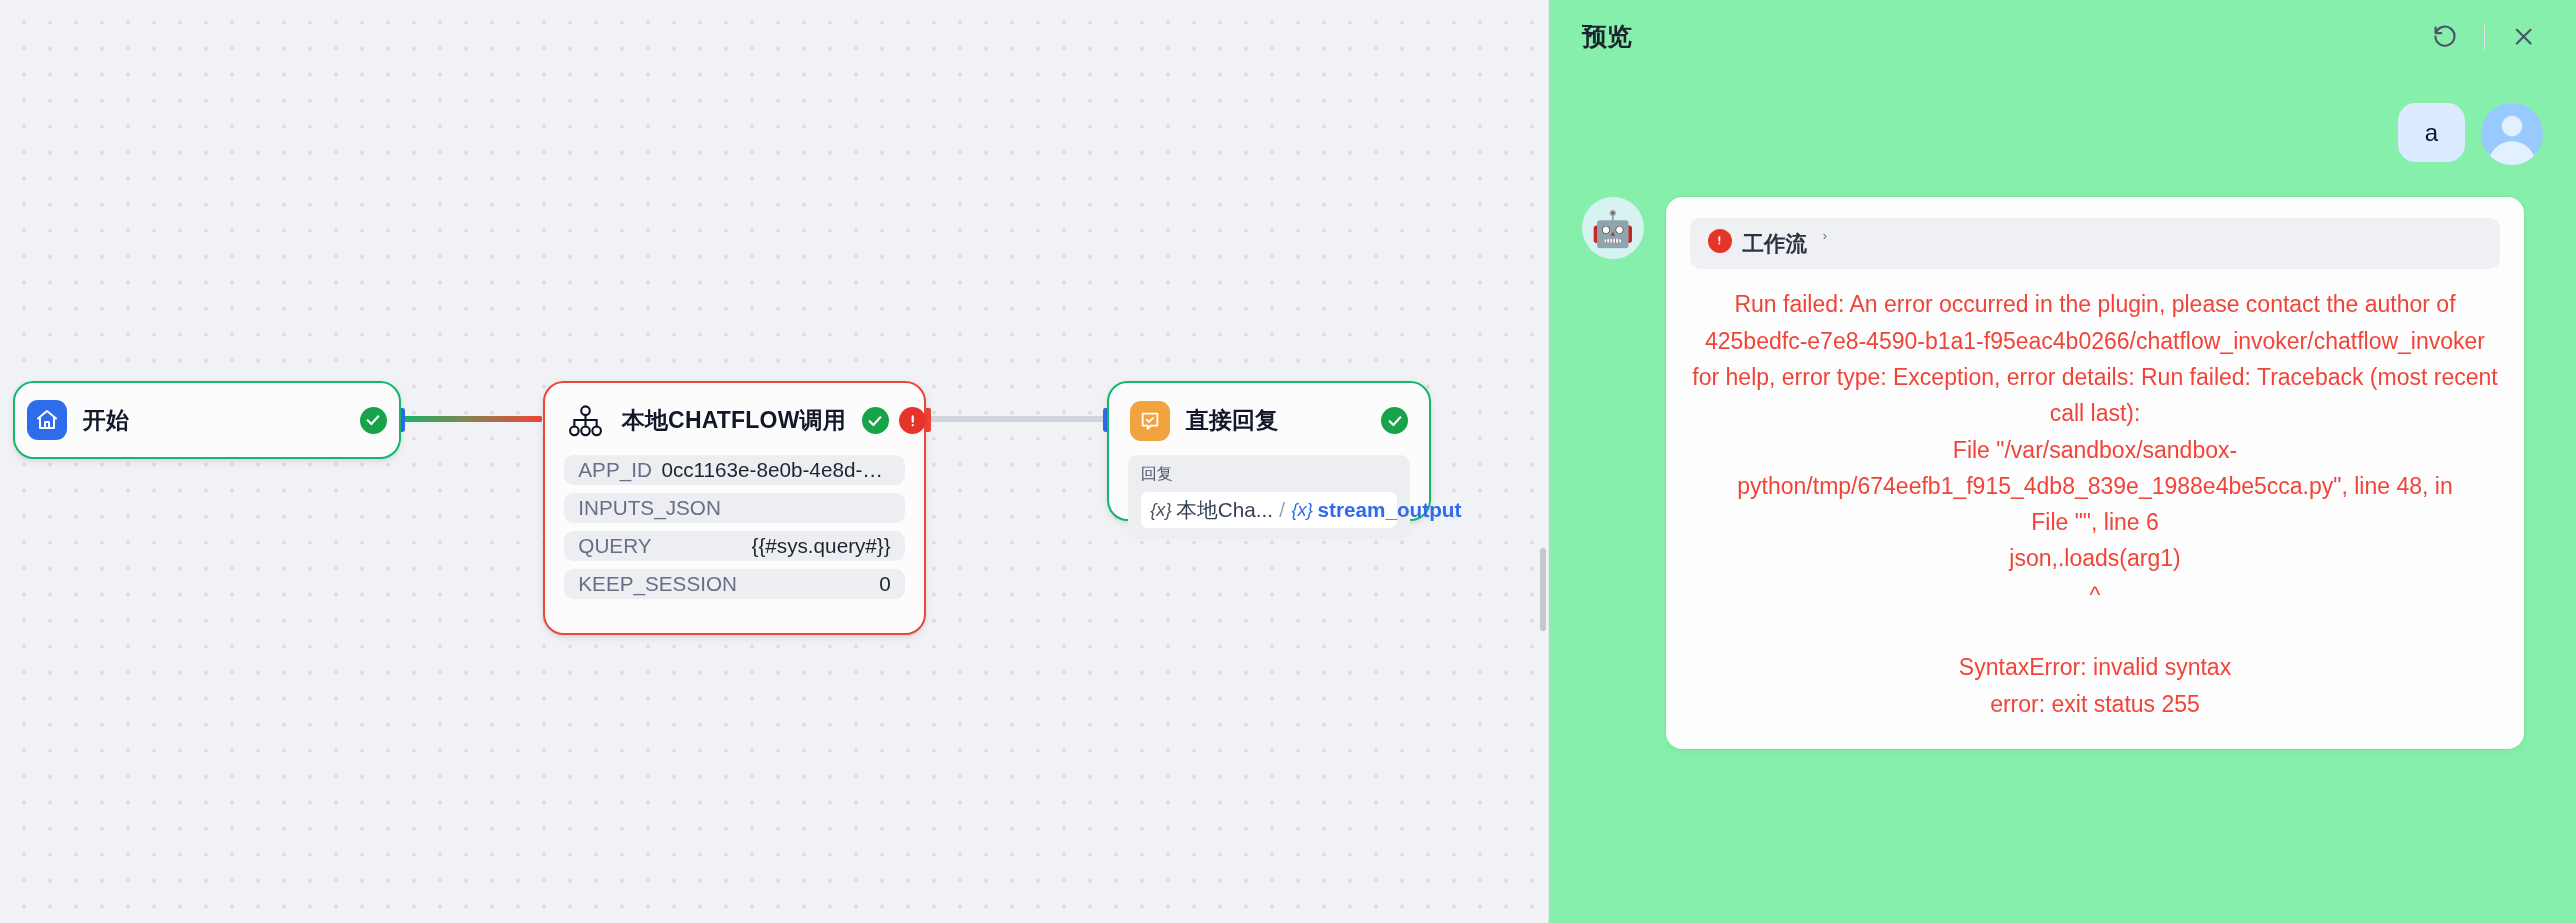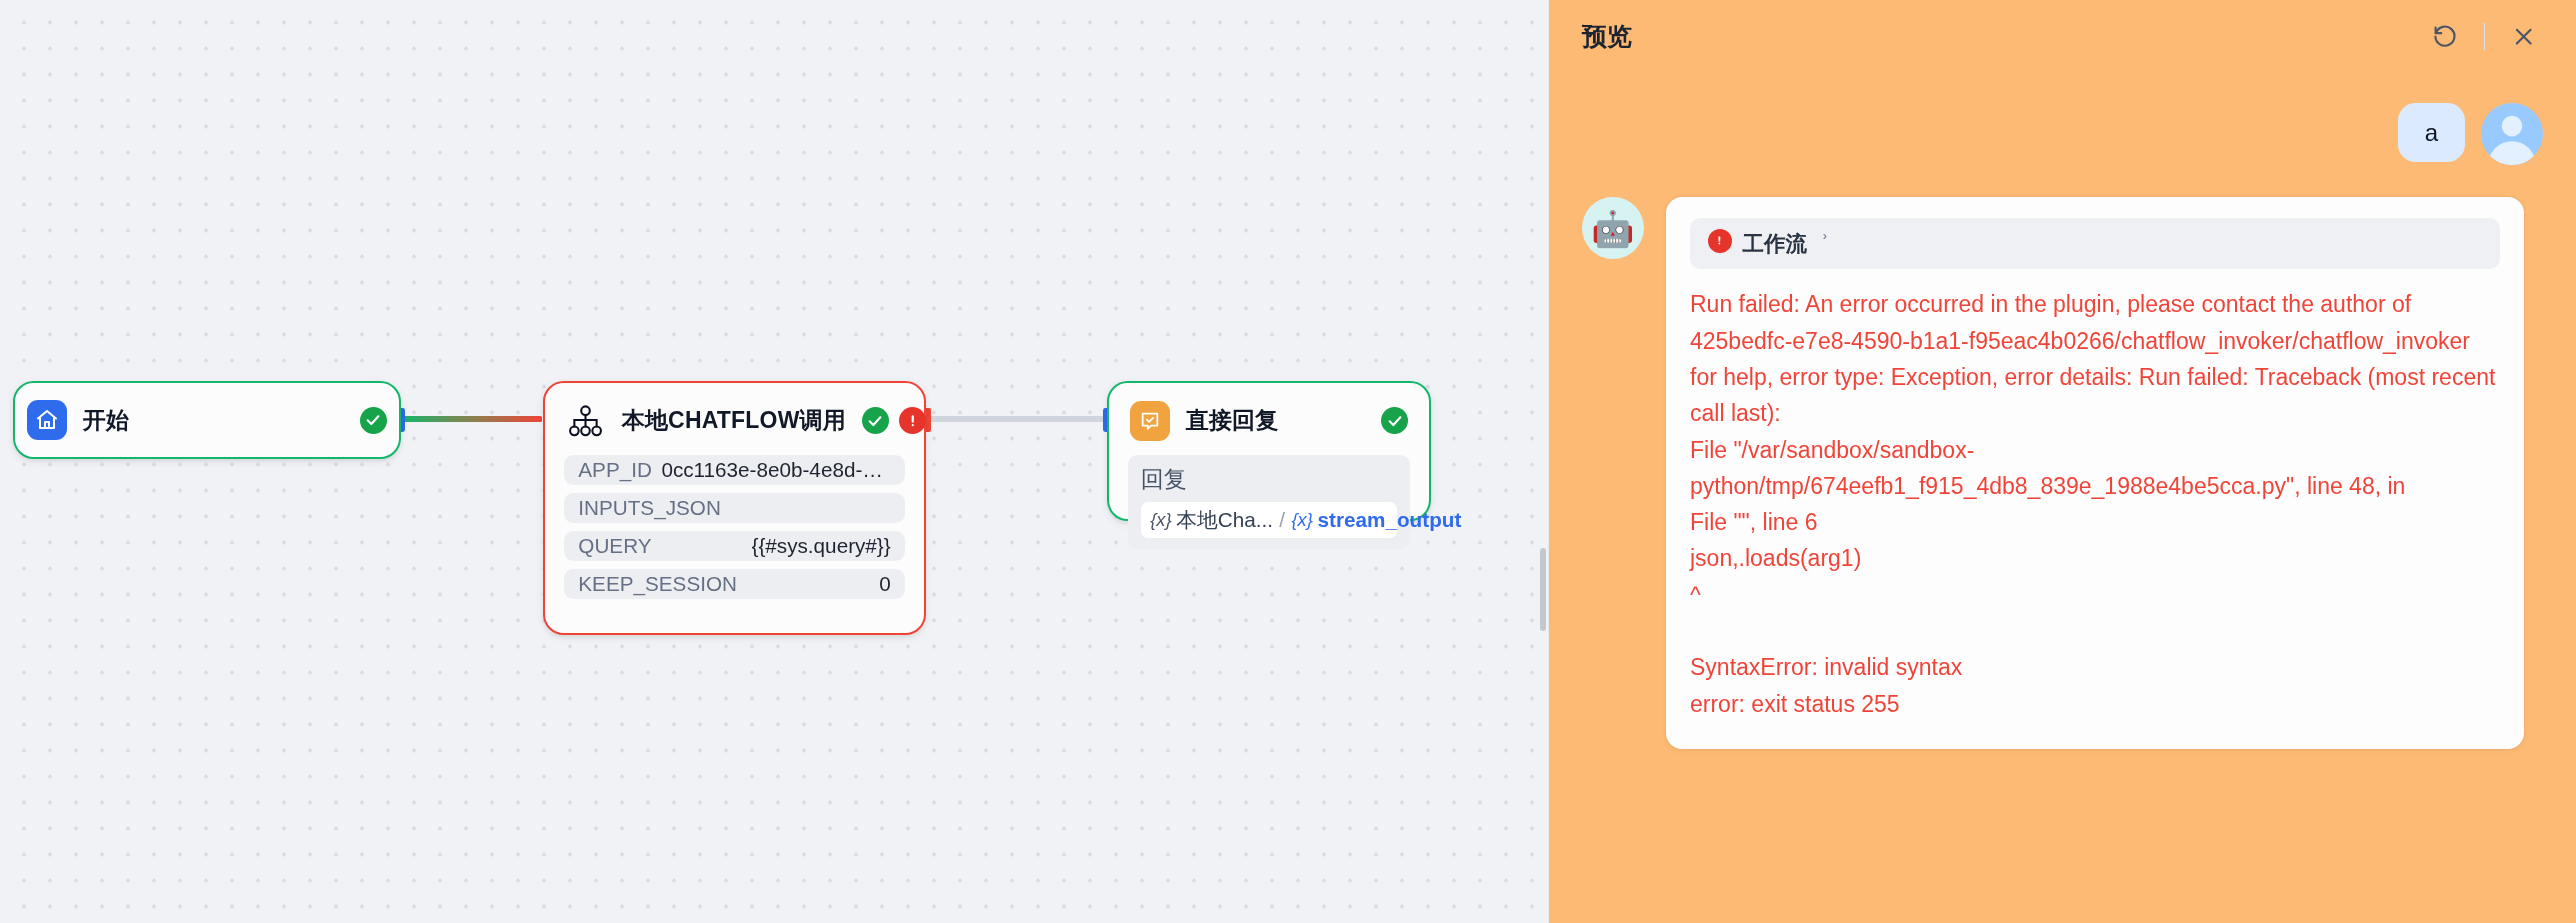--- a/index.html
+++ b/index.html
@@ -78,21 +78,21 @@
   
   #node-answer {
     left: 1107px; top: 381px; width: 324px; height: 140px;
     border: 2.4px solid #12b76a;
   }
   .answer-box {
     margin: 0 19px 16px 19px;
     background: #eceef2; border-radius: 9.5px;
     padding: 9.5px 12.7px 11px 12.7px;
   }
-  .answer-label { font-size: 23px; color: #475467; margin-bottom: 6.4px; }
+  .answer-label { font-size: 16px; color: #475467; margin-bottom: 6.4px; }
   .answer-chip {
     background: #ffffff; border-radius: 7.2px;
     display: inline-flex; align-items: center; gap: 4.8px;
     padding: 4px 9.5px;
     font-size: 20.7px; white-space: nowrap;
     max-width: 100%;
   }
   .chip-var { color: #344054; font-weight: 400; }
   .chip-x { color: #4b5563; font-style: italic; font-size: 18.3px; }
   .chip-sep { color: #98a2b3; margin: 0 1.6px; }
@@ -114,21 +114,21 @@
   
   #resizer {
     position: absolute; left: 1540px; top: 548px;
     width: 6.4px; height: 83px; border-radius: 4px;
     background: #c2c7d0;
   }
 
   
   #panel {
     flex: 1 1 auto;
-    background: #fdba74;
+    background: #86efac;
     display: flex; flex-direction: column;
     border-left: 0.8px solid #e6e8ec;
     height: 923px;
   }
   #panel-header {
     height: 73px; flex: 0 0 73px;
     display: flex; align-items: center;
     padding: 0 35px 0 33px;
   }
   #panel-title { font-size: 25px; font-weight: 700; color: #1d2430; }
@@ -168,21 +168,21 @@
     background: #eef0f3; border-radius: 10.3px;
     display: flex; align-items: flex-start; gap: 11px;
     padding: 11px 17.5px; margin-bottom: 17.5px;
   }
   .wf-dot { width: 24px; height: 24px; border-radius: 50%; background: #e5352b;
             display:flex; align-items:center; justify-content:center; flex:0 0 24px; }
   .wf-label { font-size: 21.5px; font-weight: 600; color: #2b3442; }
   .wf-chev { margin-left: 4.8px; color: #667085; }
   .err-text {
     color: #f04438; font-size: 23px; line-height: 1.58;
-    word-break: break-word; white-space: pre-wrap;
+    word-break: break-word; white-space: pre-wrap; text-align: center;
   }
 </style>
 </head>
 <body>
 
 <div id="app">
 
   <div id="canvas">
 
     <div class="edge" id="edge-1"></div>

